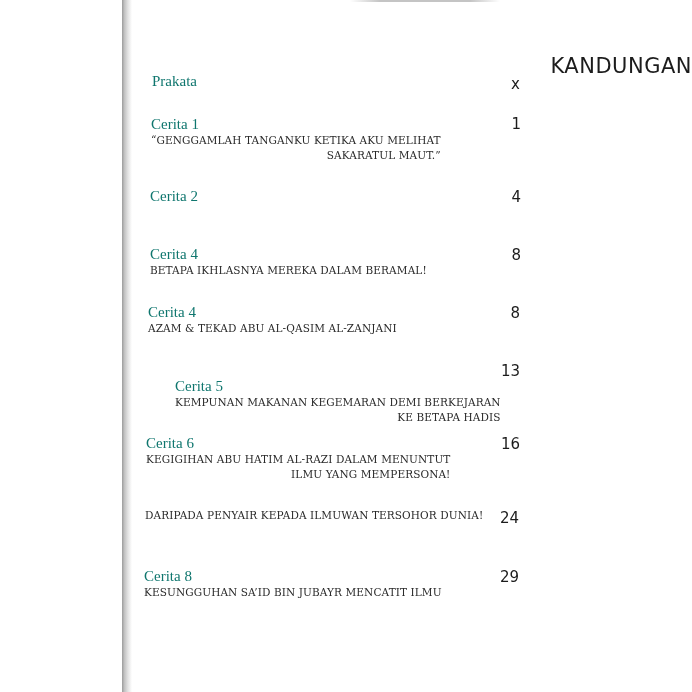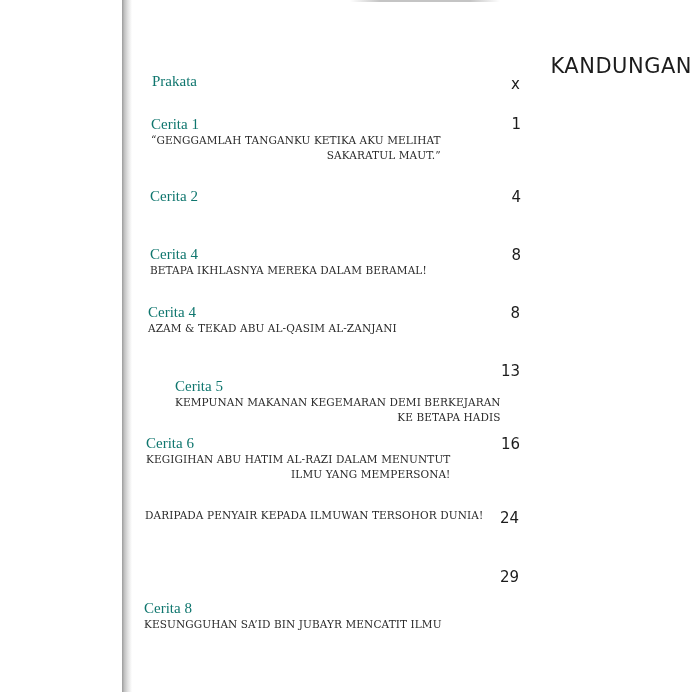--- a/index.html
+++ b/index.html
@@ -85,17 +85,17 @@
   <div class="sub">KEGIGIHAN ABU HATIM AL-RAZI DALAM MENUNTUT</div>
   <div class="sub">ILMU YANG MEMPERSONA!</div>
 </div>
 <div class="page-num" style="left:480px; top:435px;">16</div>
 
 <div class="entry" style="left:145px; top:508px;">
   <div class="sub">DARIPADA PENYAIR KEPADA ILMUWAN TERSOHOR DUNIA!</div>
 </div>
 <div class="page-num" style="left:479px; top:509px;">24</div>
 
-<div class="entry" style="left:144px; top:567px;margin-top:32px;">
+<div class="entry" style="left:144px; top:567px;">
   <div class="label">Cerita 8</div>
   <div class="sub">KESUNGGUHAN SA’ID BIN JUBAYR MENCATIT ILMU</div>
 </div>
 <div class="page-num" style="left:479px; top:568px;">29</div>
 
 </body></html>

